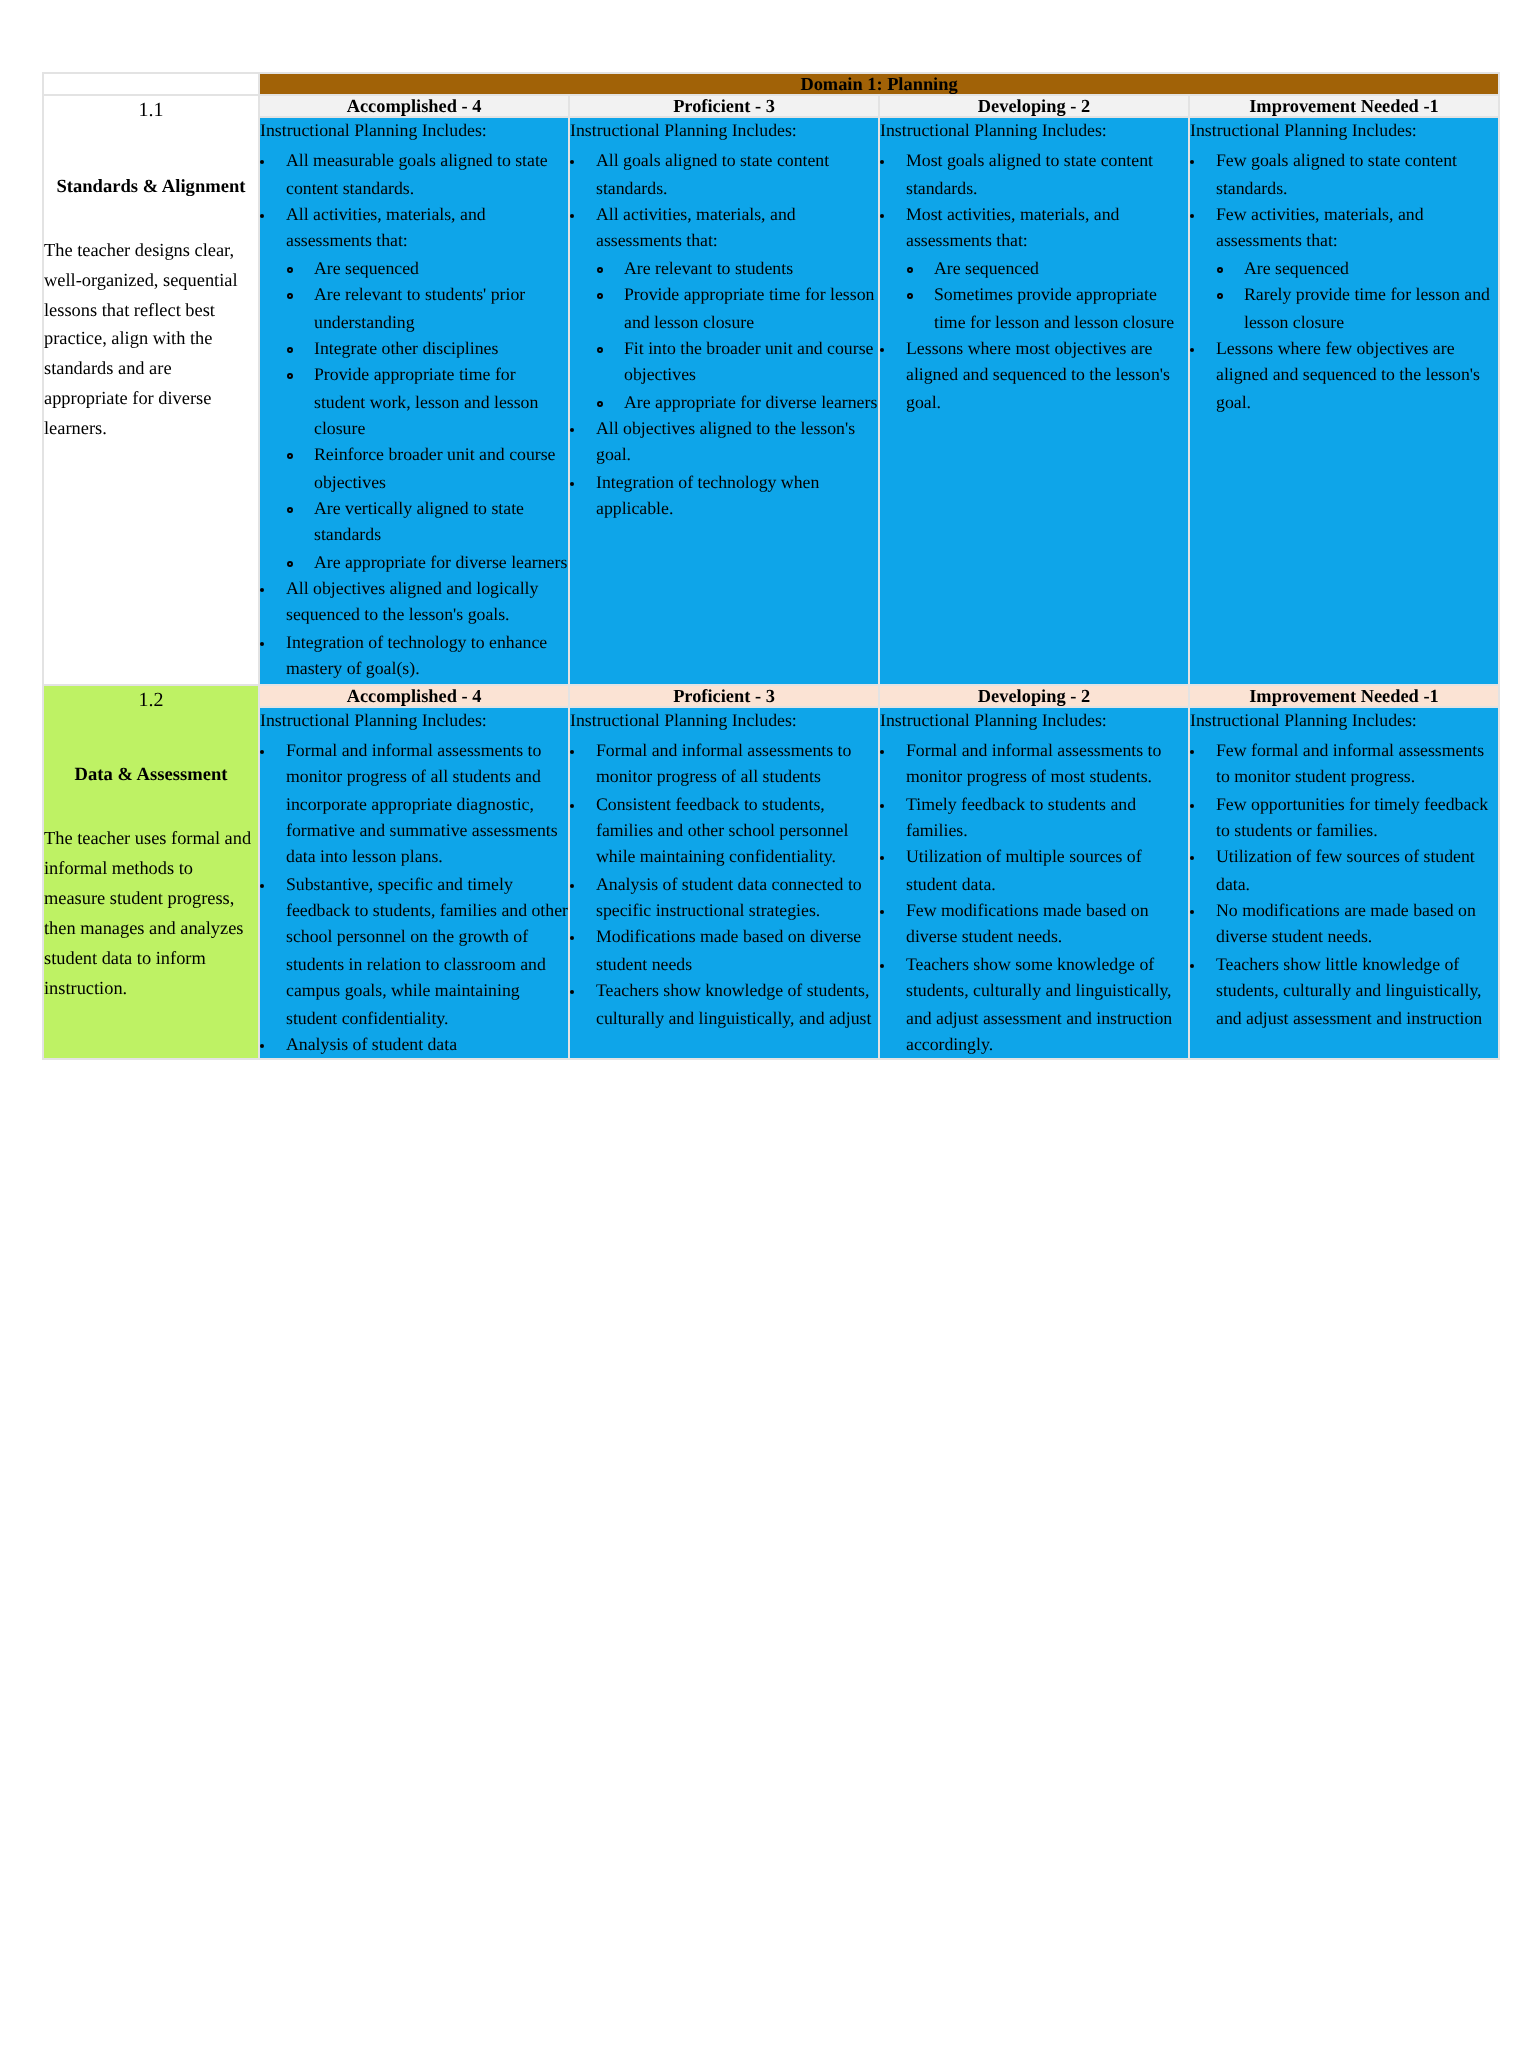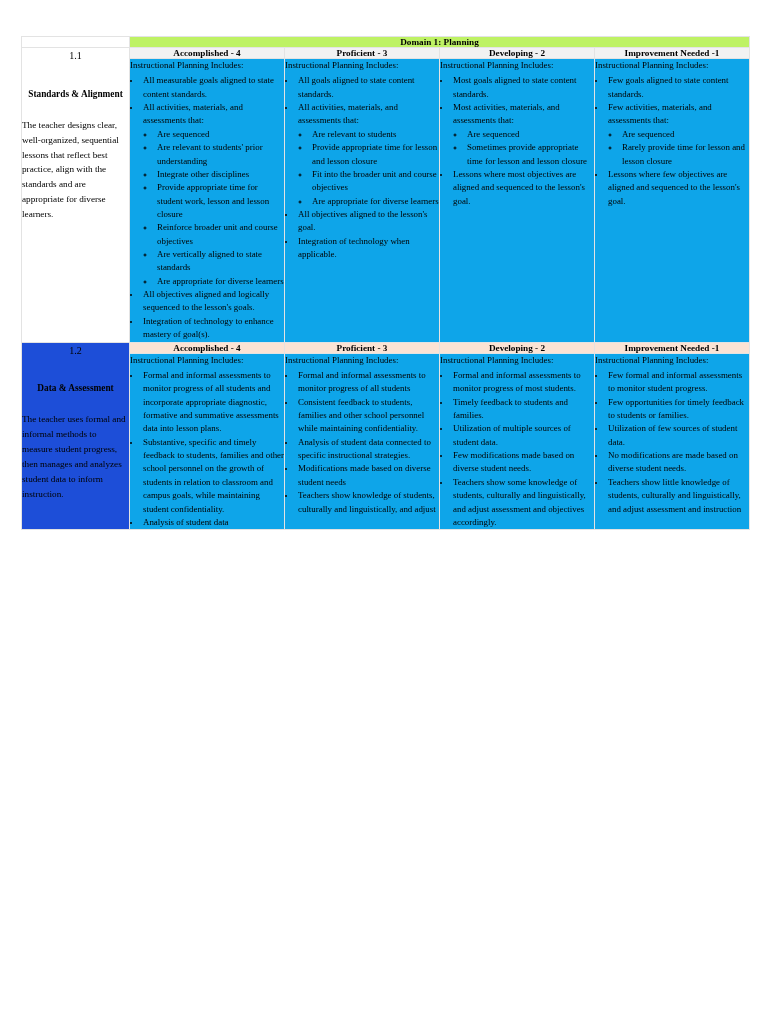--- a/index.html
+++ b/index.html
@@ -42,21 +42,21 @@
   }
   table.rubric td, table.rubric th {
     border: 1px solid #e3e3e3;
     vertical-align: top;
     padding: 0;
   }
   .col-label { width: 108px; }
   .col-level { width: 155px; }
 
   .domain-head {
-    background: #bef264;
+    background: #a16207;
     text-align: center;
     font-size: 9.2px;
     font-weight: bold;
     padding: 12px 4px 12px 4px;
     vertical-align: middle;
     border: 1px solid #e3e3e3;
   }
   .level-head {
     background: #f2f2f2;
     text-align: center;
@@ -75,21 +75,21 @@
   }
 
   .label-cell {
     text-align: center;
     padding: 22px 10px 10px 10px;
     font-size: 9.2px;
     line-height: 1.58;
     background: #ffffff;
     vertical-align: top;
   }
-  .label-cell.alt { background: #1d4ed8; }
+  .label-cell.alt { background: #bef264; }
   .label-num {
     font-weight: normal;
     font-size: 10px;
     display: block;
     margin-bottom: 24px;
   }
   .label-name {
     font-weight: bold;
     font-size: 9.3px;
     display: block;
@@ -251,21 +251,21 @@
               <li>Teachers show knowledge of students, culturally and linguistically, and adjust</li>
             </ul>
           </td>
           <td class="content-cell">
             <p class="intro">Instructional Planning Includes:</p>
             <ul class="lvl1">
               <li>Formal and informal assessments to monitor progress of most students.</li>
               <li>Timely feedback to students and families.</li>
               <li>Utilization of multiple sources of student data.</li>
               <li>Few modifications made based on diverse student needs.</li>
-              <li>Teachers show some knowledge of students, culturally and linguistically, and adjust assessment and objectives accordingly.</li>
+              <li>Teachers show some knowledge of students, culturally and linguistically, and adjust assessment and instruction accordingly.</li>
             </ul>
           </td>
           <td class="content-cell">
             <p class="intro">Instructional Planning Includes:</p>
             <ul class="lvl1">
               <li>Few formal and informal assessments to monitor student progress.</li>
               <li>Few opportunities for timely feedback to students or families.</li>
               <li>Utilization of few sources of student data.</li>
               <li>No modifications are made based on diverse student needs.</li>
               <li>Teachers show little knowledge of students, culturally and linguistically, and adjust assessment and instruction</li>

